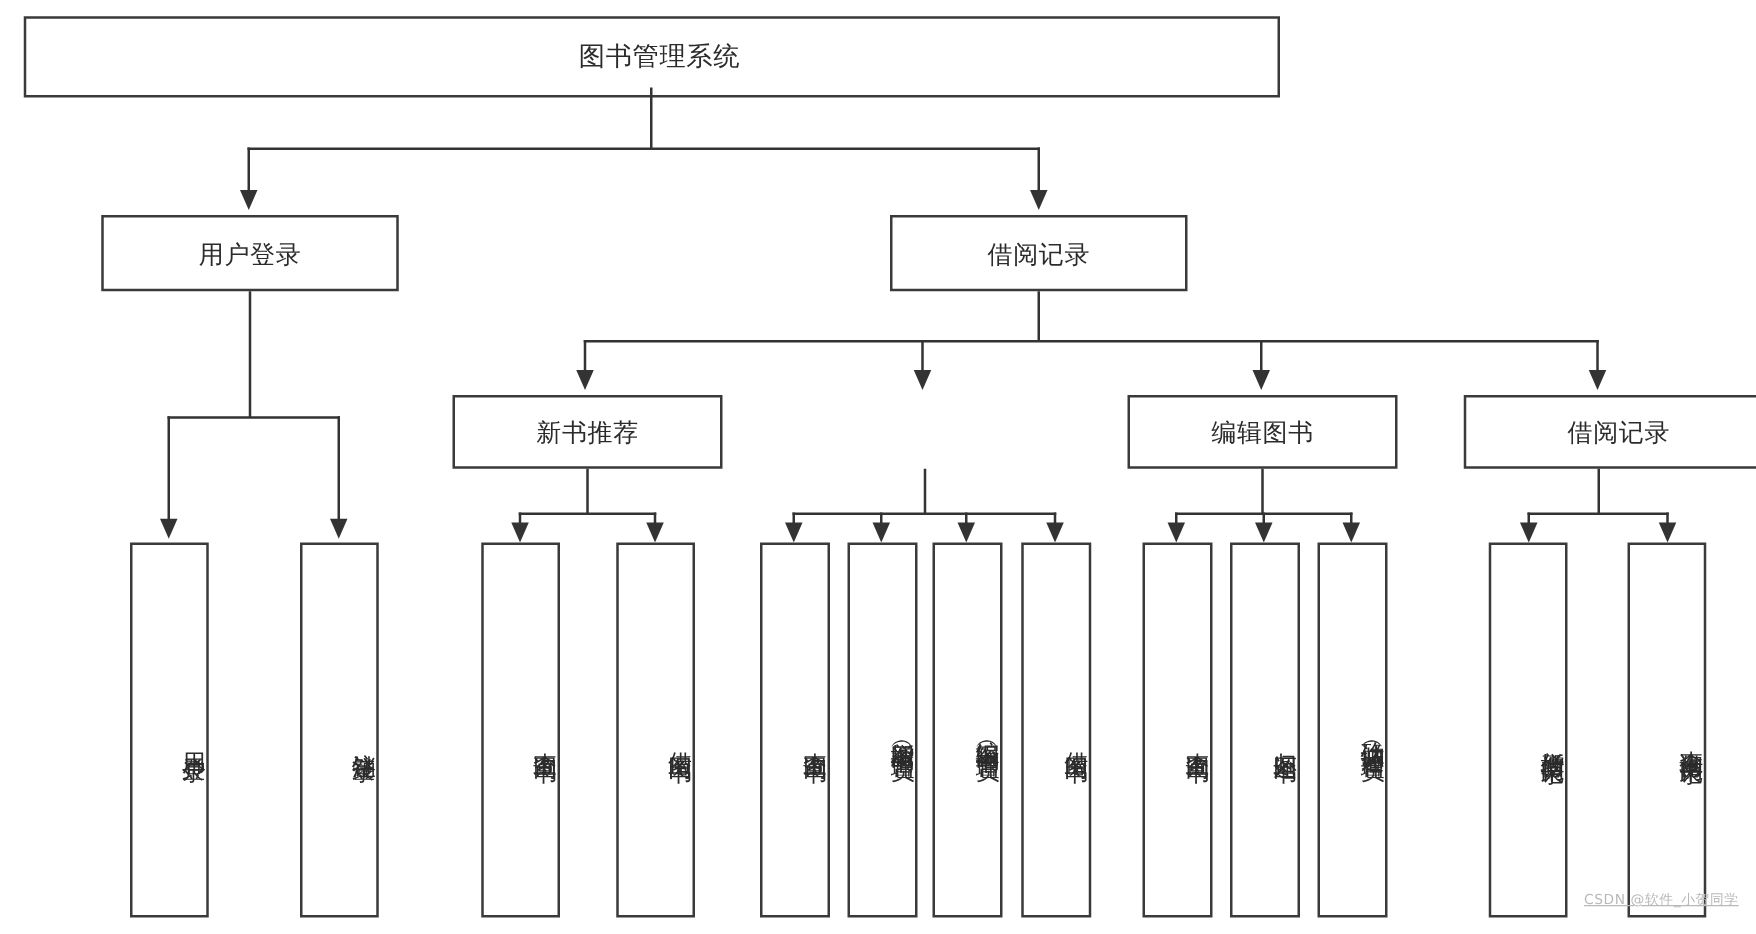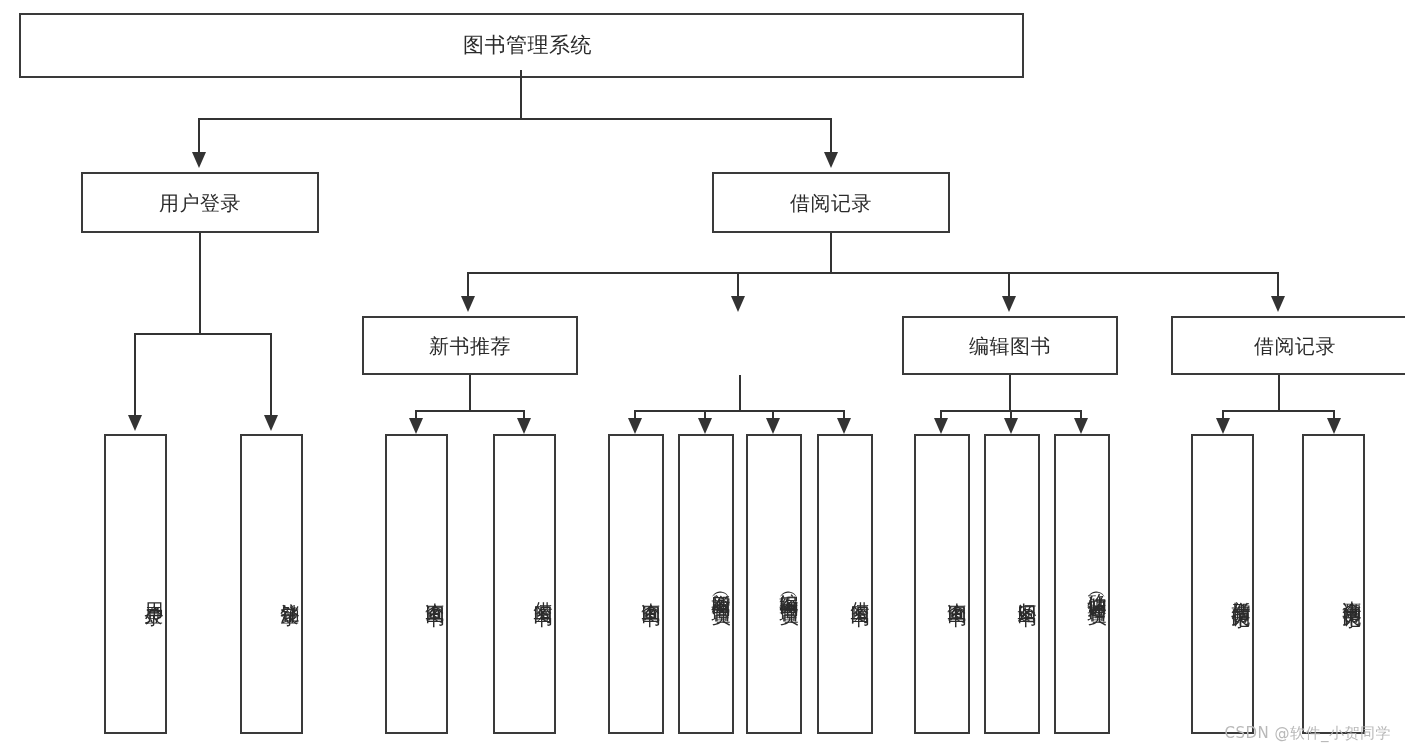--- a/index.html
+++ b/index.html
@@ -63,26 +63,27 @@
     width: 0;
     height: 0;
     border-left: 7px solid transparent;
     border-right: 7px solid transparent;
     border-top: 16px solid #333333;
   }
   
   #watermark {
     position: absolute;
     right: 14px;
-    bottom: 4px;
-    font-size: 15px;
+    bottom: 20px;
+    font-size: 11px;
     color: #b9b9b9;
     letter-spacing: 0.5px;
     white-space: nowrap;
     pointer-events: none;
+    text-decoration: underline;
   }
 </style>
 </head>
 <body>
 
 <div id="diagram-root">
 
   <div class="node h root" style="left:19px; top:13px; width:1005px; height:65px;padding-left:12px;">图书管理系统</div>
 
   <div class="edge vline" style="left:520px; top:70px; width:2px; height:49px;"></div>

